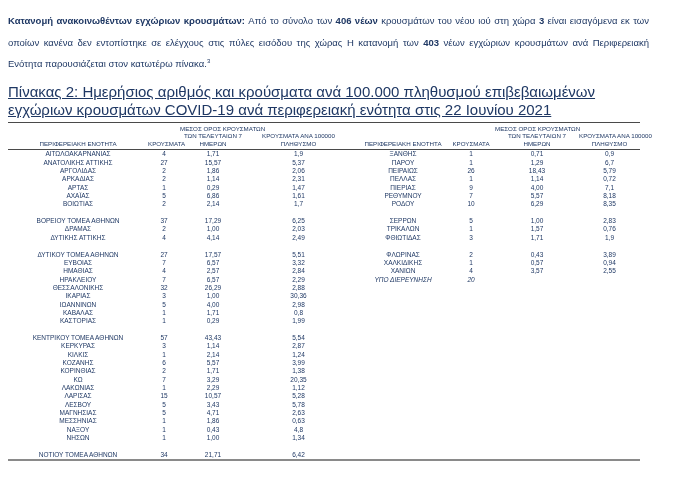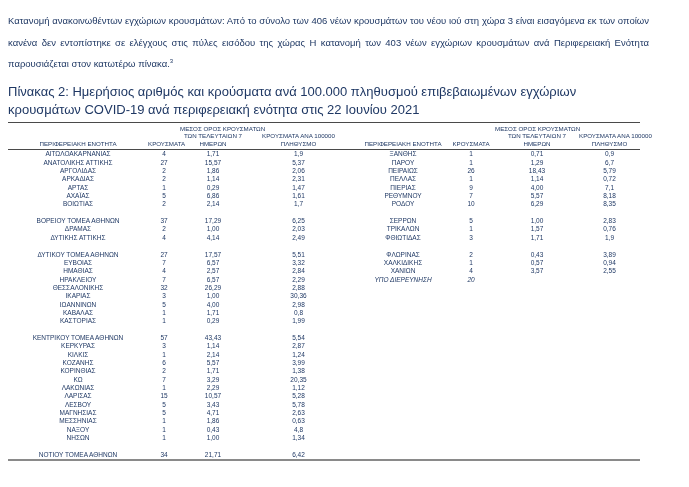--- a/index.html
+++ b/index.html
@@ -10,25 +10,25 @@
     background:#ffffff;
     font-family:"Liberation Sans", sans-serif;
     color:var(--ink,#1f3864);
     overflow:hidden;
   }
   .intro {
     position:absolute; left:8px; top:10px; width:641px;
     font-size:9.5px; line-height:21.5px;
     text-align:justify;
   }
-  .intro .b { font-weight:normal; }
+  .intro .b { font-weight:bold; }
   .intro sup { font-size:6px; vertical-align:super; line-height:0; }
   .caption {
     position:absolute; left:8px; top:83px; width:641px;
-    font-size:13px; line-height:18px;
+    font-size:15px; line-height:18px;text-decoration:underline;
   }
   .table {
     position:absolute; left:8px; top:122px; width:632px;
     border-top:1.5px solid var(--rule_dark,#4a4a4a);
     border-bottom:2px solid var(--rule_gray,#8a8a8a);
     --cols:140px 32px 66px 105px 8px 88px 48px 84px 61px;
   }
   .thead {
     display:grid; grid-template-columns:var(--cols);
     align-items:end; min-height:27px;

